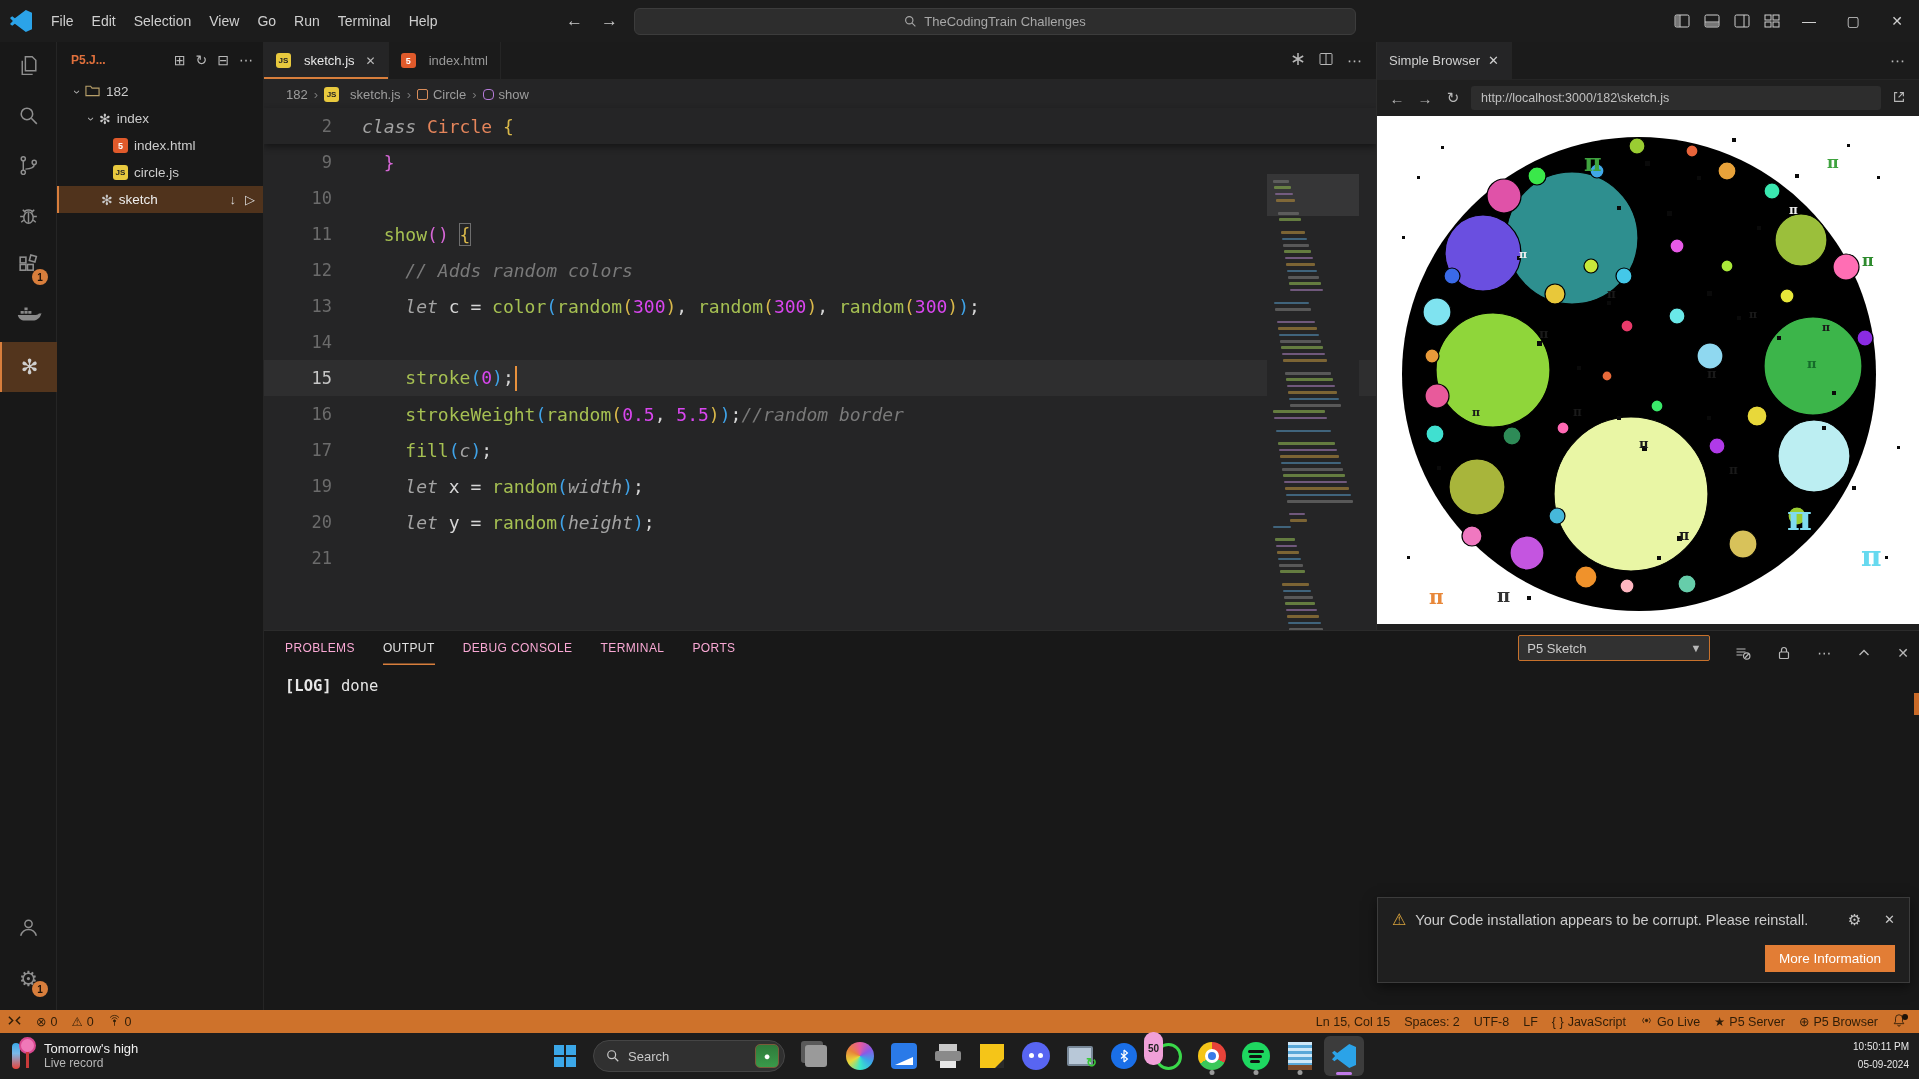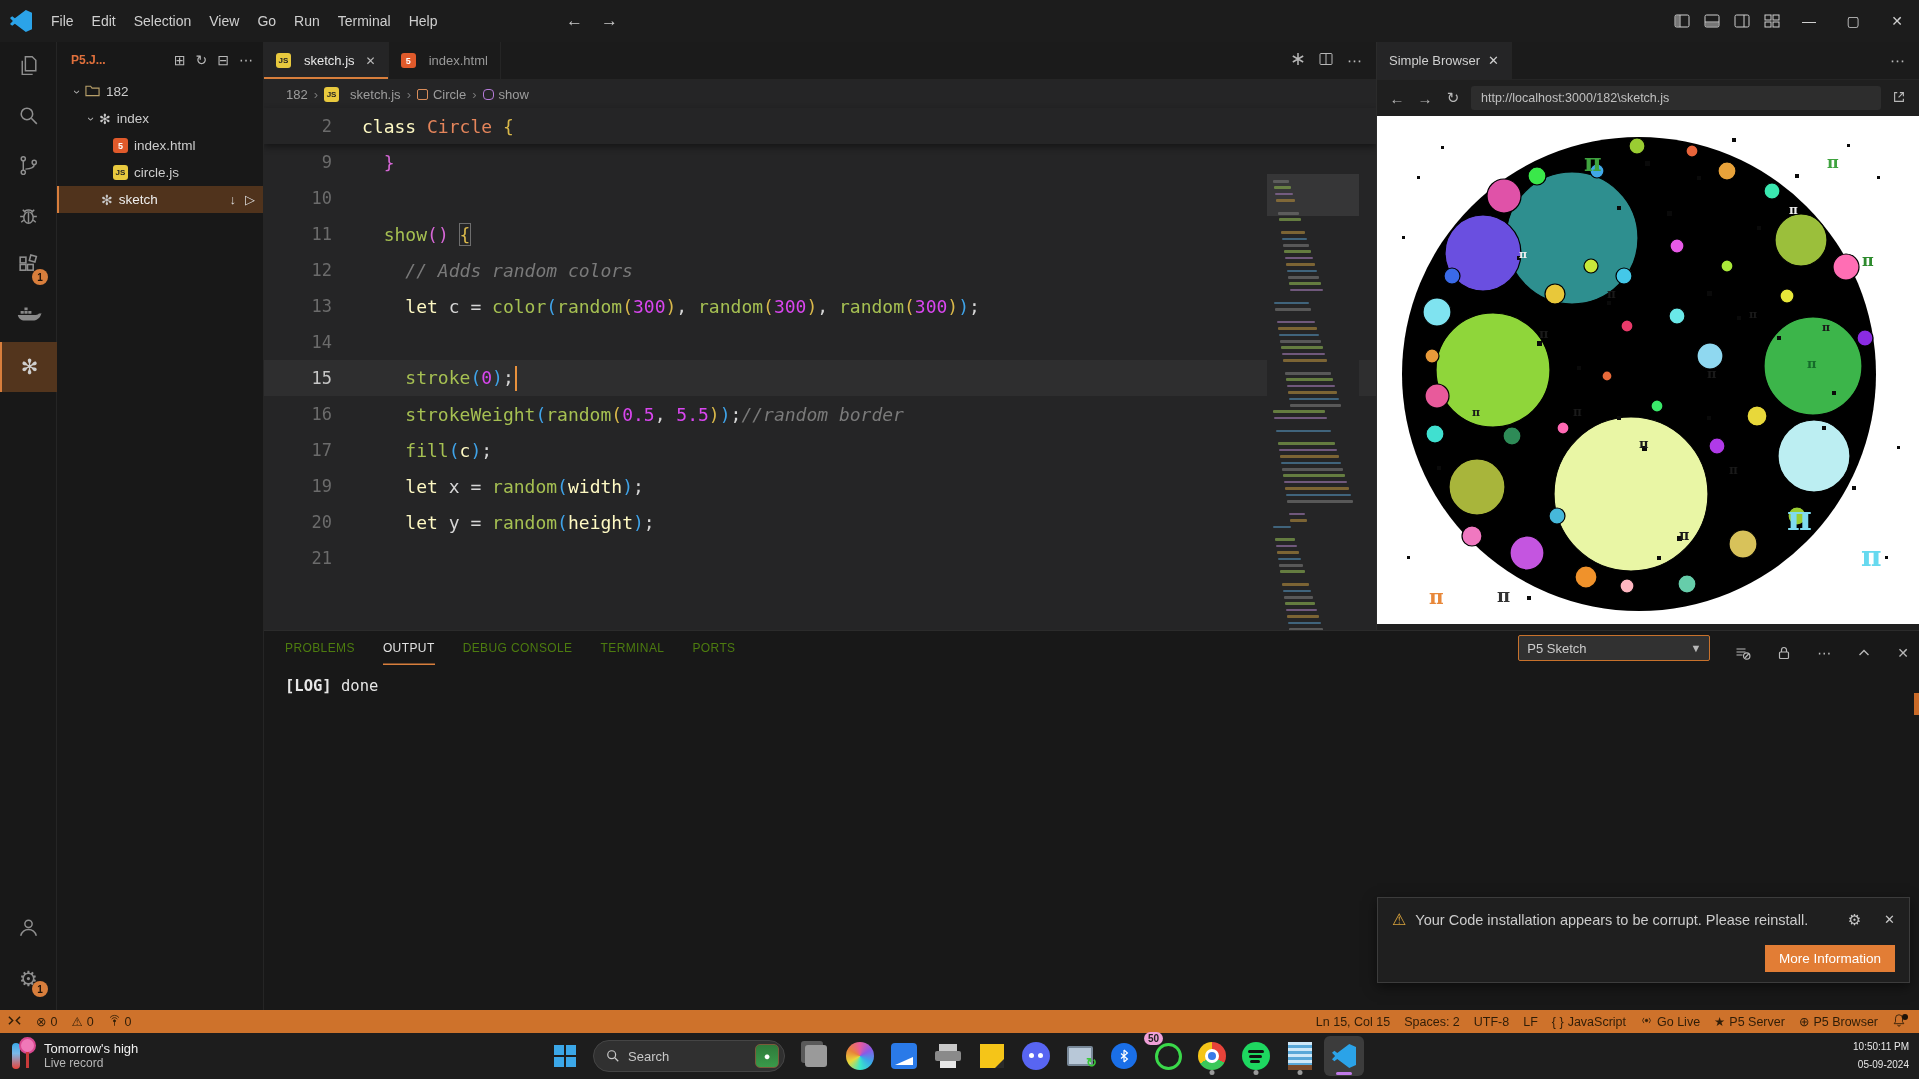--- a/index.html
+++ b/index.html
@@ -47,40 +47,40 @@
   .mini-ic{width:11px;height:11px;border-radius:2px;display:inline-block;}
   .mini-ic.class{border:1.5px solid #D98D5A;}
   .mini-ic.method{border:1.5px solid #B57AD8;border-radius:4px;}
   #codearea{position:absolute;left:0;top:66px;right:0;bottom:0;font-family:"DejaVu Sans Mono","Liberation Mono",monospace;font-size:18px;}
   .code-line{height:36px;display:flex;align-items:center;white-space:pre;position:relative;}
   .code-line.current{background:rgba(255,255,255,0.045);}
   .ln{width:98px;padding-right:30px;text-align:right;color:#6b6b6b;flex:0 0 auto;font-size:17px;}
   .code-line.current .ln{color:#c6c6c6;}
   #sticky-line{position:absolute;left:0;top:0;right:0;height:36px;background:#252526;z-index:3;box-shadow:0 3px 7px rgba(0,0,0,.45);}
   #code-lines{position:absolute;left:0;top:36px;right:0;}
-  .tok-kw{color:#fef9c3;} .tok-cls{color:#E5855B;} .tok-fn{color:#A6C052;} .tok-num{color:#d946ef;}
+  .tok-kw{color:#a3a3a3;font-style:italic;} .tok-cls{color:#E5855B;} .tok-fn{color:#A6C052;} .tok-num{color:#d946ef;}
   .tok-cm{color:#7a7a7a;font-style:italic;} .tok-pl{color:#d6d6d6;} .tok-pg{color:#D9B84A;}
   .tok-pgx{color:#D9B84A;outline:1px solid #6e6e6e;} .tok-pb{color:#3FA3E8;} .tok-pm{color:#D667D6;}
   .caret{display:inline-block;width:2px;height:25px;background:#E8913C;vertical-align:middle;margin-left:1px;}
   #minimap{position:absolute;right:17px;top:66px;width:92px;bottom:0;background:#252526;z-index:4;}
   .mm-bar{position:absolute;height:2.5px;border-radius:1px;opacity:.75;}
   #mm-slider{position:absolute;left:0;right:0;top:0;height:42px;background:rgba(255,255,255,.08);}
   
   #browserpane{left:1376px;top:42px;width:543px;height:588px;background:#1f1f1f;border-left:1px solid #2b2b2b;}
   #btabstrip{height:38px;background:#1b1b1b;display:flex;align-items:center;border-bottom:1px solid #252525;}
   #btab{display:flex;align-items:center;gap:8px;background:#252526;color:#d0d0d0;font-size:13px;height:100%;padding:0 12px;border-right:1px solid #252525;}
   #btab-more{margin-left:auto;color:#b8b8b8;padding-right:14px;font-size:15px;}
   #urlrow{height:36px;display:flex;align-items:center;gap:8px;padding:0 10px;background:#1f1f1f;color:#b8b8b8;}
   .nav-ic{font-size:15px;width:20px;text-align:center;}
   #urlfield{flex:1;height:24px;background:#2d2d2d;border-radius:3px;color:#c0c0c0;font-size:12.5px;line-height:24px;padding:0 10px;overflow:hidden;}
   #canvaswrap{width:543px;height:508px;background:#fff;}
   
   #panel{left:264px;top:630px;width:1655px;height:380px;background:#181818;border-top:1px solid #2b2b2b;}
   #ptabs{height:34px;display:flex;align-items:center;gap:28px;padding-left:21px;}
-  .ptab{color:#4d7c0f;font-size:12px;letter-spacing:.4px;height:100%;display:flex;align-items:center;}
+  .ptab{color:#f9a8d4;font-size:12px;letter-spacing:.4px;height:100%;display:flex;align-items:center;}
   .ptab.active{color:#e2e2e2;box-shadow:inset 0 -1.5px 0 #D87E3C;}
   #panel-right{position:absolute;right:10px;top:4px;display:flex;align-items:flex-end;gap:25px;}
   #channel{width:192px;height:26px;background:#313131;border:1px solid #C8722C;border-radius:2px;color:#cccccc;font-size:13px;display:flex;align-items:center;padding:0 8px;}
   #channel .dd{margin-left:auto;color:#b8b8b8;font-size:11px;}
   .pan-ic{color:#b8b8b8;font-size:14px;display:flex;align-items:center;}
   #logline{position:absolute;left:21px;top:46px;font-family:"DejaVu Sans Mono","Liberation Mono",monospace;font-size:15.5px;color:#e6e6e6;}
   #logline b{font-weight:bold;}
   #pscroll{position:absolute;right:0;top:62px;width:5px;height:22px;background:#C96A28;}
   
   #toast{left:1377px;top:897px;width:533px;height:86px;background:#1f1f1f;border:1px solid #3c3c3c;box-shadow:0 4px 12px rgba(0,0,0,.5);z-index:20;padding:12px 14px;}
@@ -107,41 +107,48 @@
   #centerdock{position:absolute;left:548px;top:0;height:46px;display:flex;align-items:center;gap:11px;}
   #startbtn{width:34px;height:34px;display:flex;align-items:center;justify-content:center;}
   #startbtn .grid{display:grid;grid-template-columns:10px 10px;grid-template-rows:10px 10px;gap:2px;}
   #startbtn .grid div{background:#3BA7E8;}
   #searchpill{width:192px;height:32px;border-radius:16px;background:#303030;border:1px solid #454545;display:flex;align-items:center;gap:8px;padding:0 5px 0 12px;color:#c8c8c8;font-size:13px;}
   #pillbadge{margin-left:auto;width:24px;height:24px;border-radius:5px;background:linear-gradient(#2F7A3A,#3A9A4A);border:1px solid #7a5a3a;display:flex;align-items:center;justify-content:center;color:#fff;font-size:11px;}
   .app{width:40px;height:40px;border-radius:6px;display:flex;align-items:center;justify-content:center;position:relative;}
   .app.active{background:#3c3c3c;}
   .app .dot{position:absolute;bottom:1px;left:50%;transform:translateX(-50%);width:5px;height:5px;border-radius:3px;background:#9a9a9a;}
   .app.active .bar{position:absolute;bottom:1px;left:50%;transform:translateX(-50%);width:16px;height:3px;border-radius:2px;background:#C07AE8;}
-  .badge50{position:absolute;left:-4px;top:-4px;background:#F0A0D8;color:#222;border-radius:9px;font-size:10px;font-weight:bold;padding:1px 4px;}
+  .badge50{position:absolute;left:-4px;top:-4px;background:#F0A0D8;color:#222;border-radius:9px;font-size:10px;font-weight:bold;padding:11px 4px;}
   #clock{position:absolute;right:10px;top:5px;text-align:right;color:#e8e8e8;font-size:10px;line-height:18px;}
 </style>
 </head>
 <body>
 
 <div class="abs" id="titlebar">
   <div id="vslogo"></div>
   <div id="menus" style="display: flex;">
       <div class="menu-item">File</div>
       <div class="menu-item">Edit</div>
       <div class="menu-item">Selection</div>
       <div class="menu-item">View</div>
       <div class="menu-item">Go</div>
       <div class="menu-item">Run</div>
       <div class="menu-item">Terminal</div>
       <div class="menu-item">Help</div>
     </div>
   <div id="nav-arrows">
     <span>←</span>
     <span>→</span>
+  </div>
+  <div id="cmdcenter">
+    <svg width="13" height="13" viewBox="0 0 16 16">
+        <circle cx="6.5" cy="6.5" r="4.5" fill="none" stroke="#a8a8a8" stroke-width="1.4"></circle>
+        <path d="M10 10l4 4" stroke="#a8a8a8" stroke-width="1.4"></path>
+      </svg>
+    <span>TheCodingTrain Challenges</span>
   </div>
   <div id="wincontrols">
       <div class="layicon">
         <svg width="16" height="14" viewBox="0 0 16 14">
           <rect x="1" y="1" width="14" height="12" rx="1.5" fill="none" stroke="#cfcfcf"></rect>
           <path d="M6 1v12" stroke="#cfcfcf"></path>
           <rect x="1.5" y="1.5" width="4" height="11" fill="#cfcfcf" opacity=".5"></rect>
         </svg>
       </div>
       <div class="layicon">

